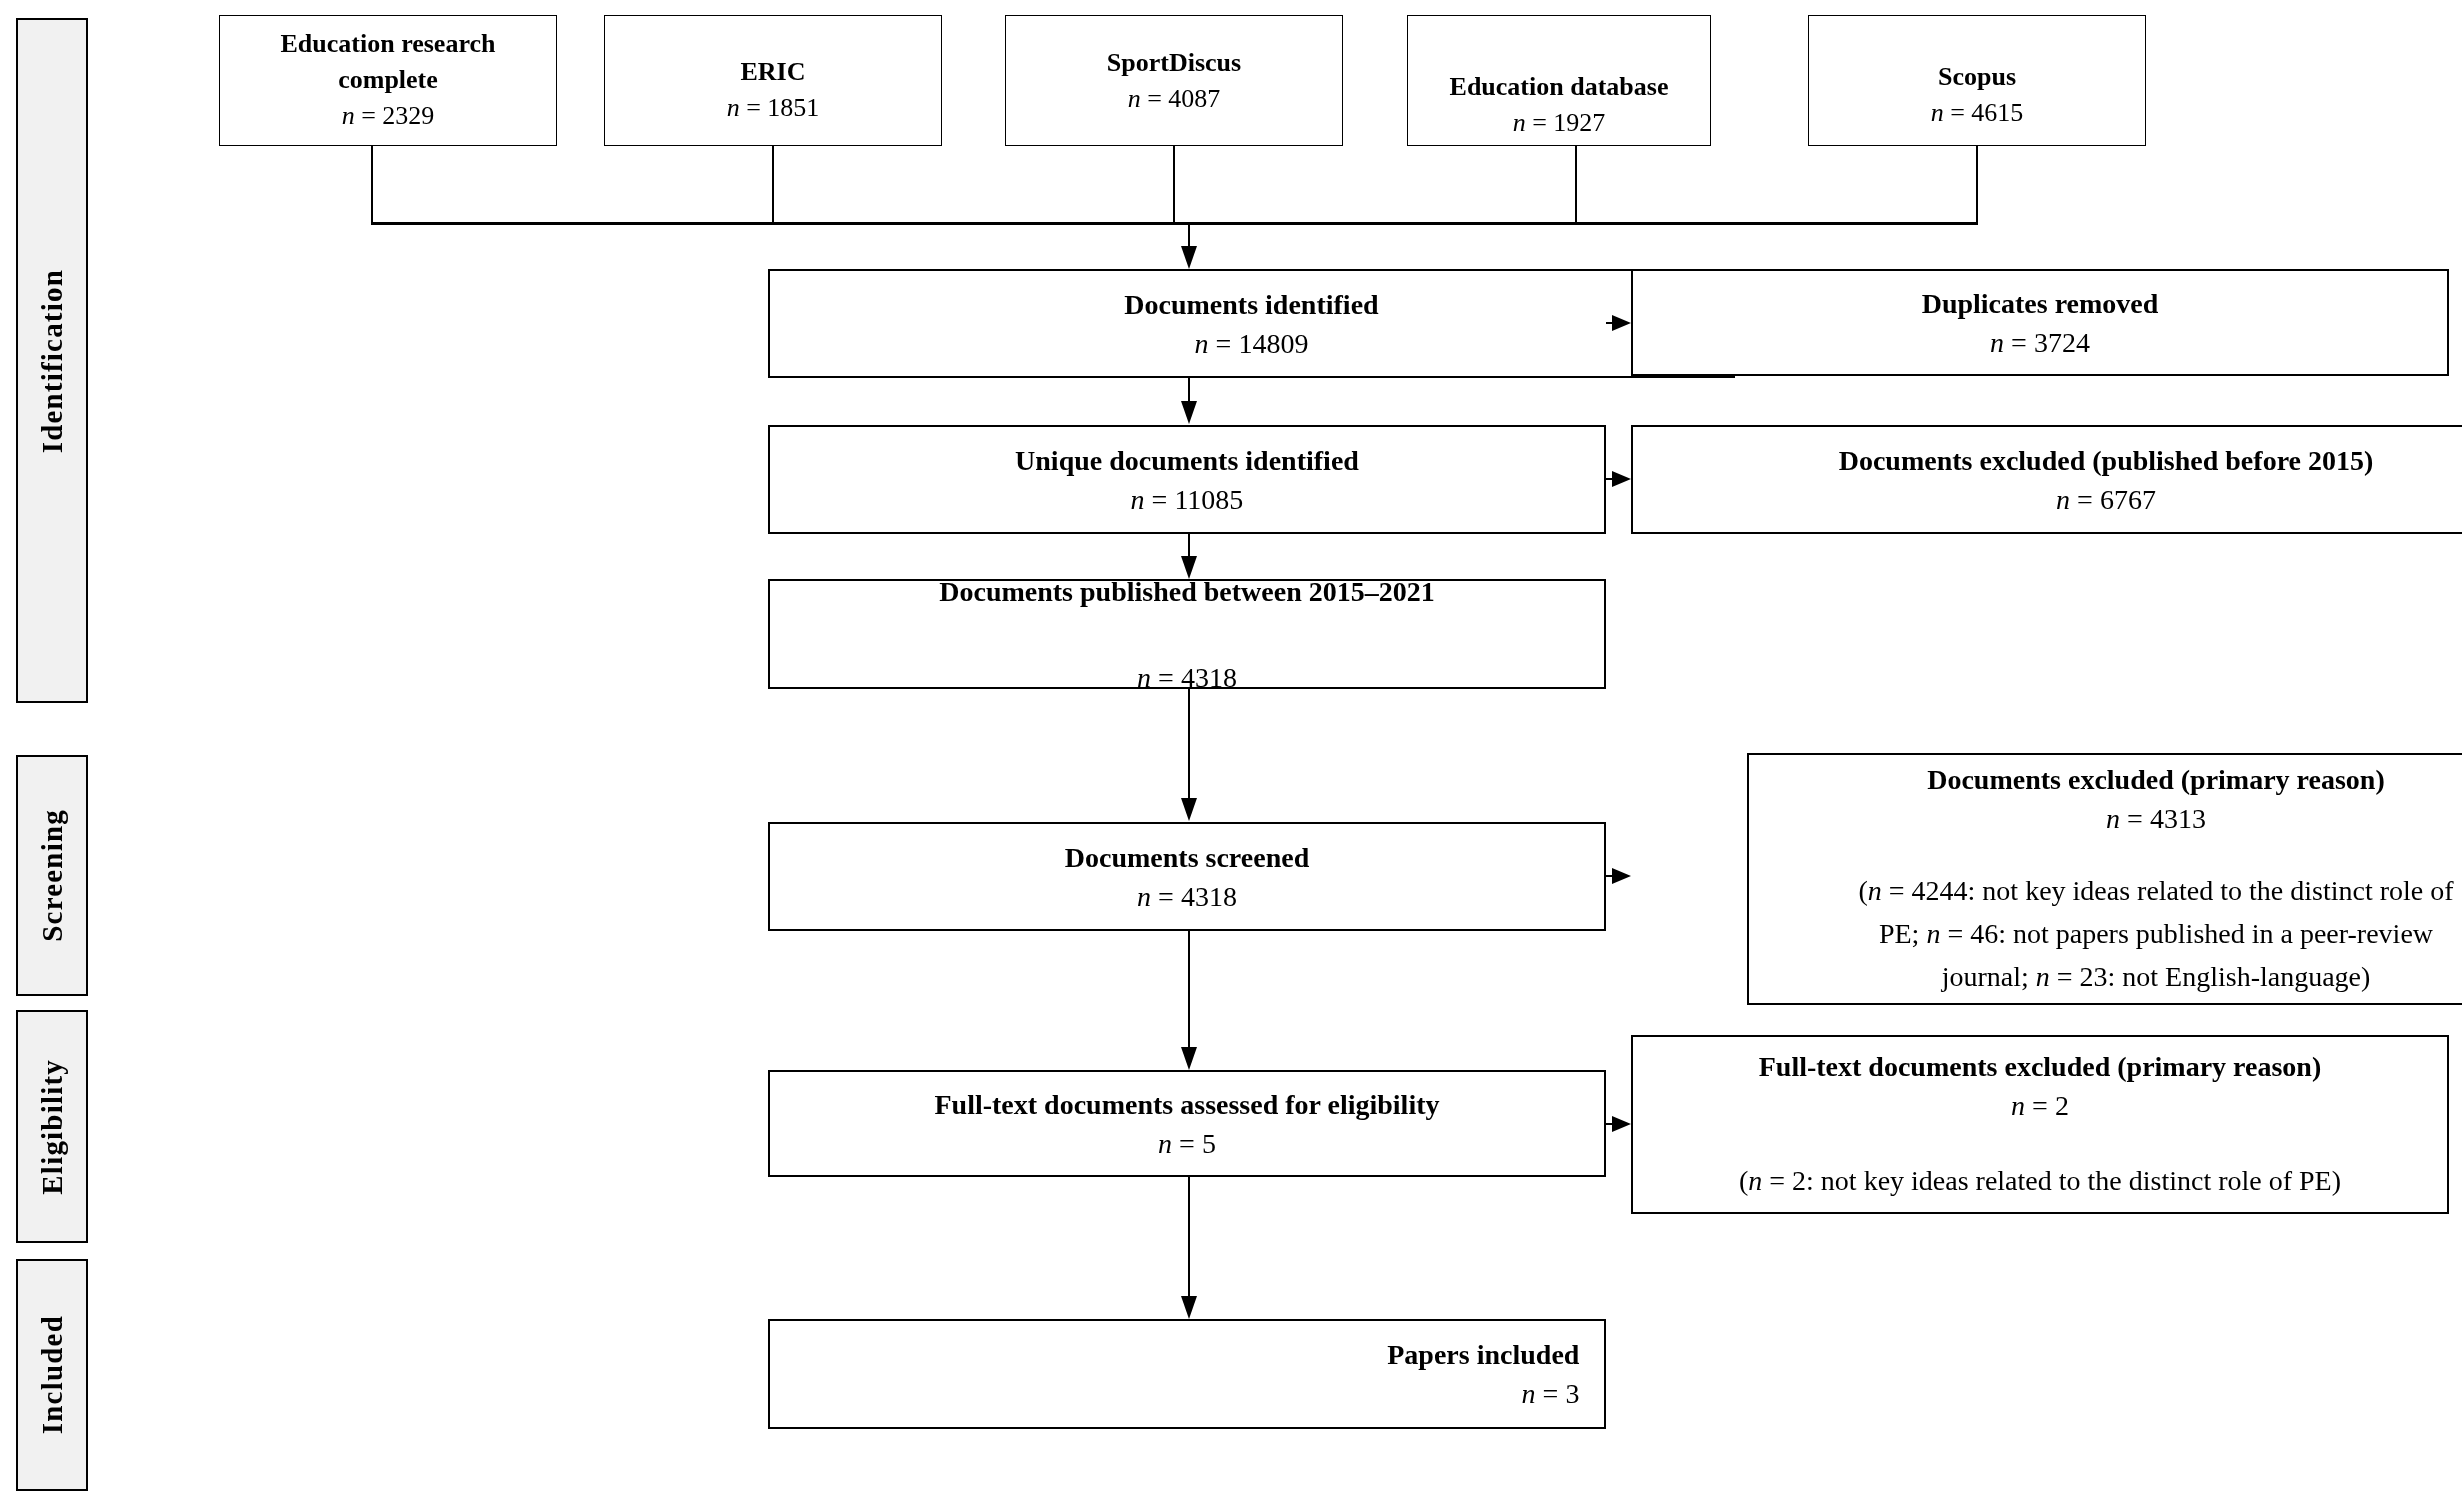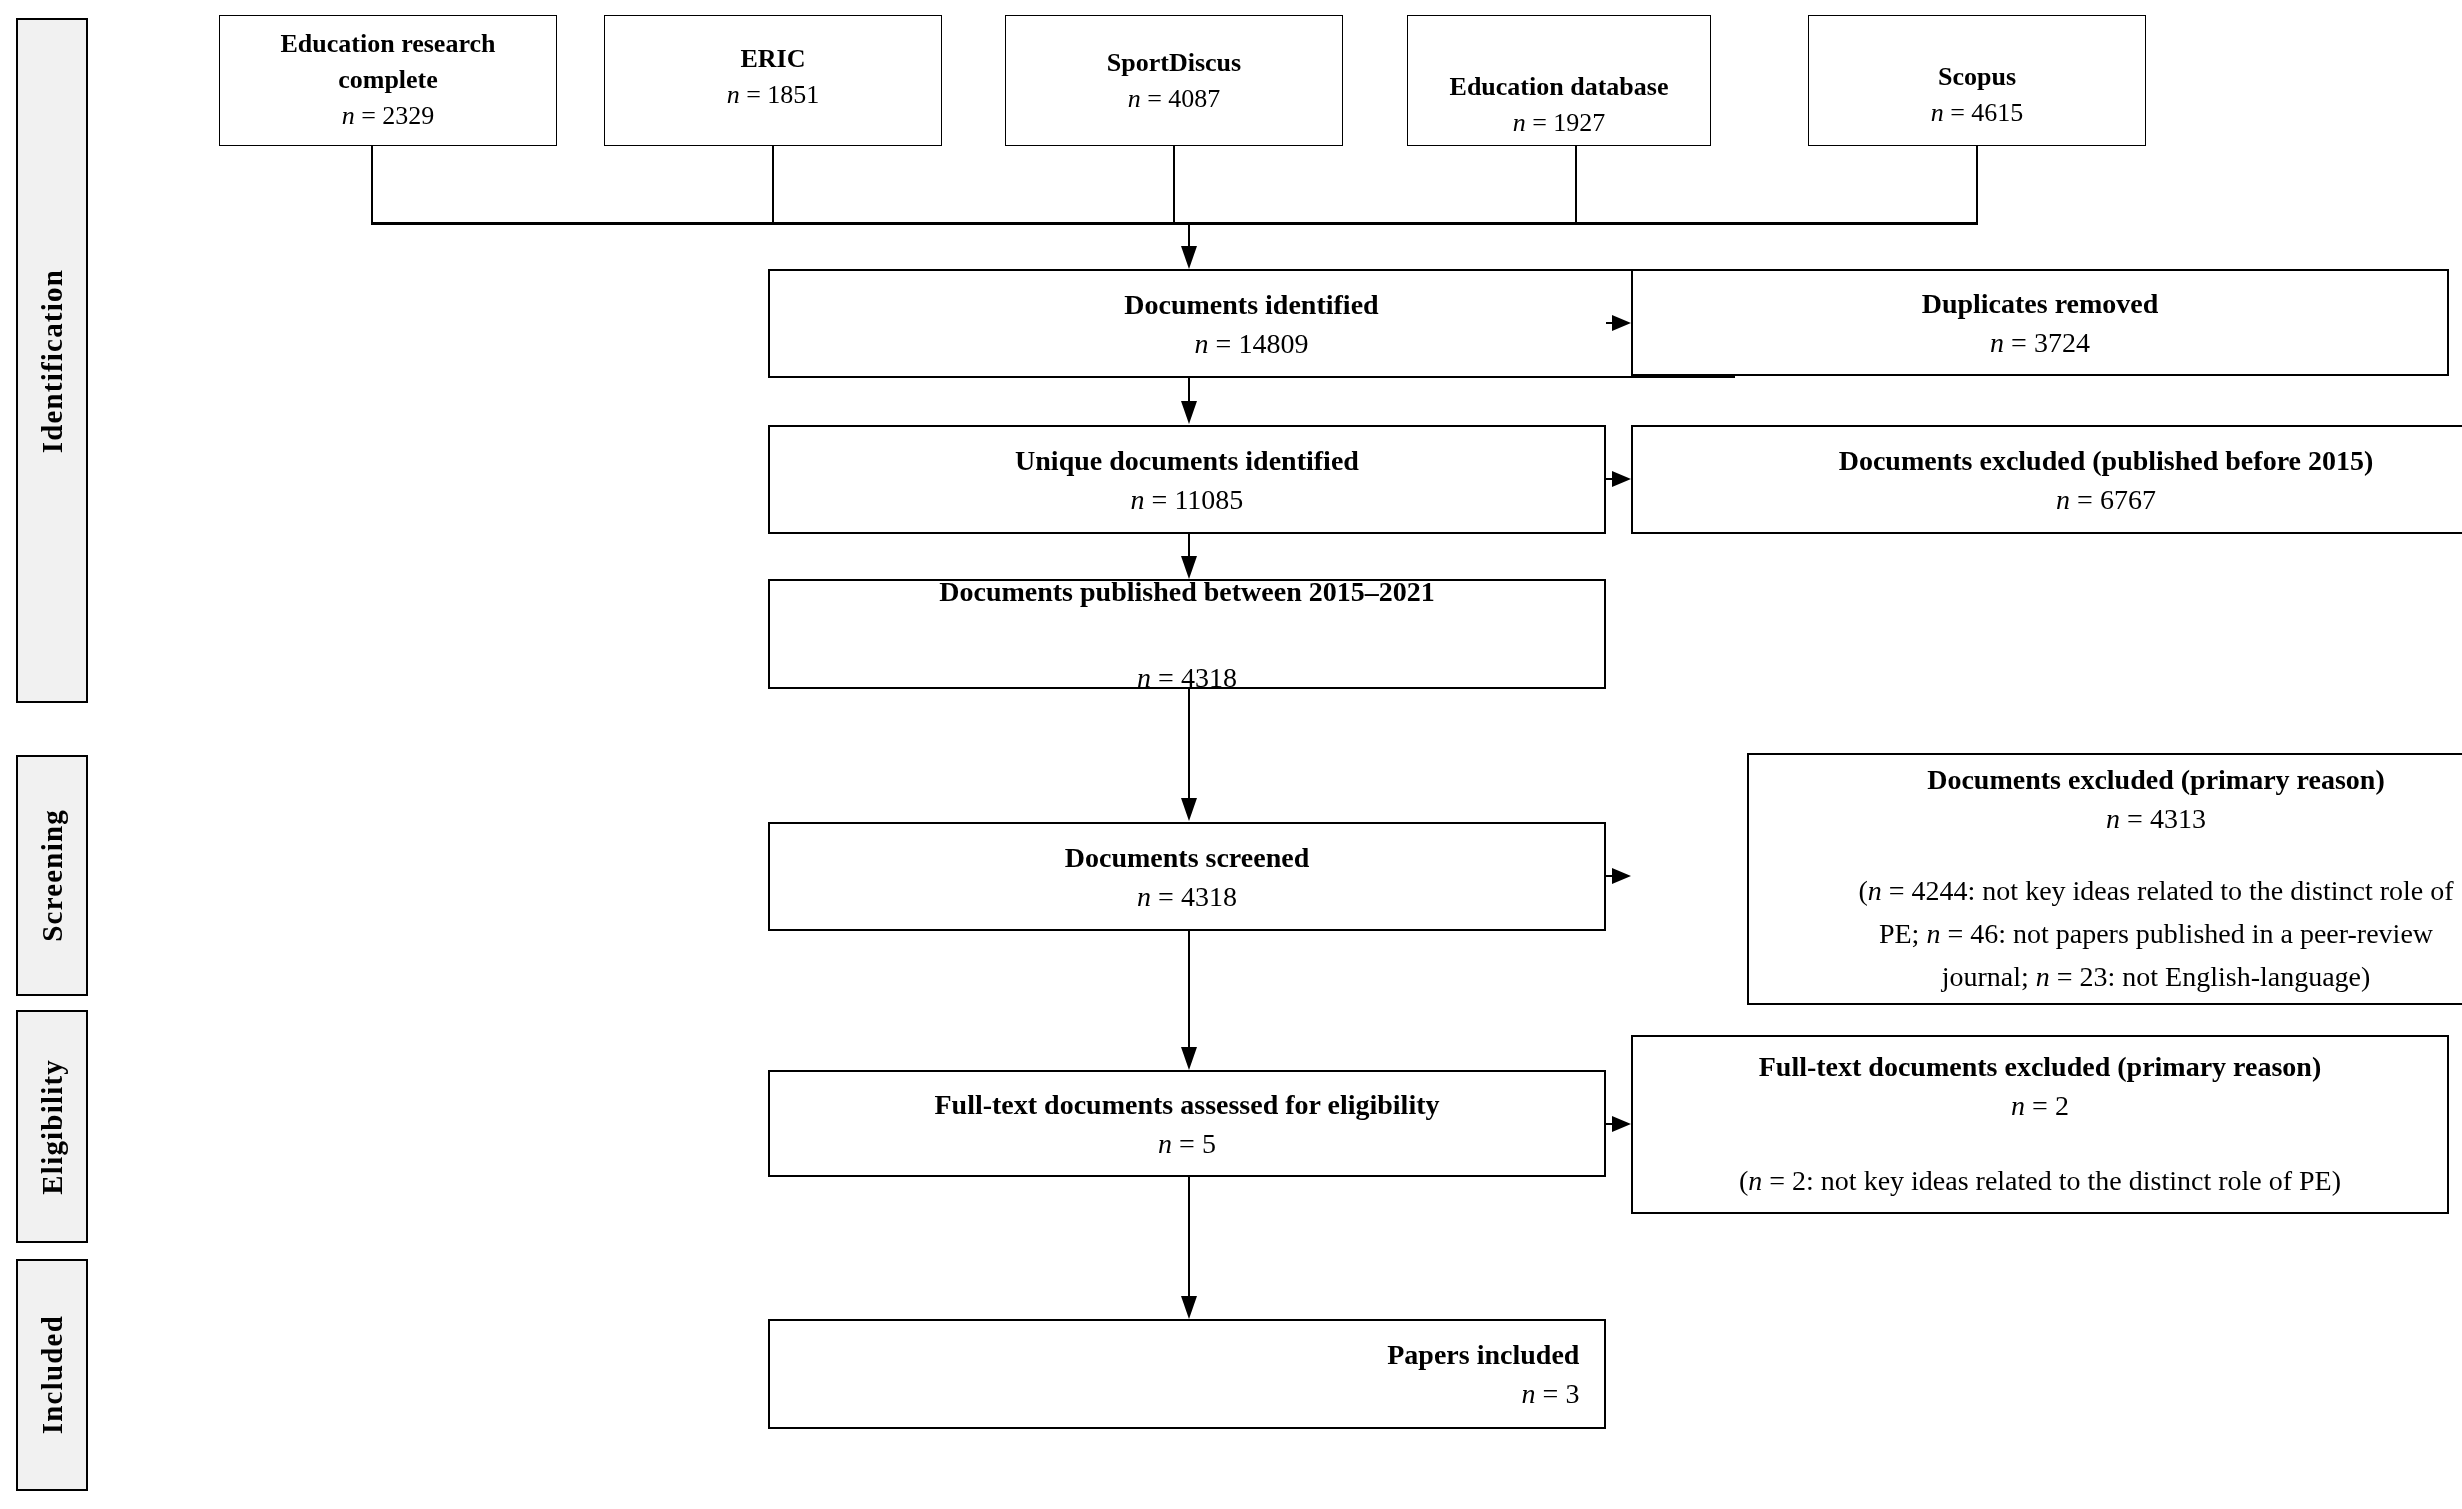--- a/index.html
+++ b/index.html
@@ -85,21 +85,21 @@
     <span class="vtext">Eligibility</span>
   </div>
   <div class="stage-bar" style="top:1259px;height:232px;">
     <span class="vtext">Included</span>
   </div>
 
   <div class="box src-box" style="left:203px;top:14.7px;width:338px;height:131px;margin-left:16px;">
     <div class="title">Education research complete</div>
     <div class="count nfmt"><i>n</i> = 2329</div>
   </div>
-  <div class="box src-box" style="left:604px;top:14.7px;width:338px;height:131px;justify-content:flex-start;padding-top:25px;">
+  <div class="box src-box" style="left:604px;top:14.7px;width:338px;height:131px;justify-content:flex-start;padding-top:38px;">
     <div class="title">ERIC</div>
     <div class="count nfmt"><i>n</i> = 1851</div>
   </div>
   <div class="box src-box" style="left:1005px;top:14.7px;width:338px;height:131px;justify-content:flex-start;padding-top:29.5px;">
     <div class="title">SportDiscus</div>
     <div class="count nfmt"><i>n</i> = 4087</div>
   </div>
   <div class="box src-box" style="left:1407px;top:14.7px;width:304px;height:131px;justify-content:flex-end;padding-top:29.5px;">
     <div class="title">Education database</div>
     <div class="count nfmt"><i>n</i> = 1927</div>

